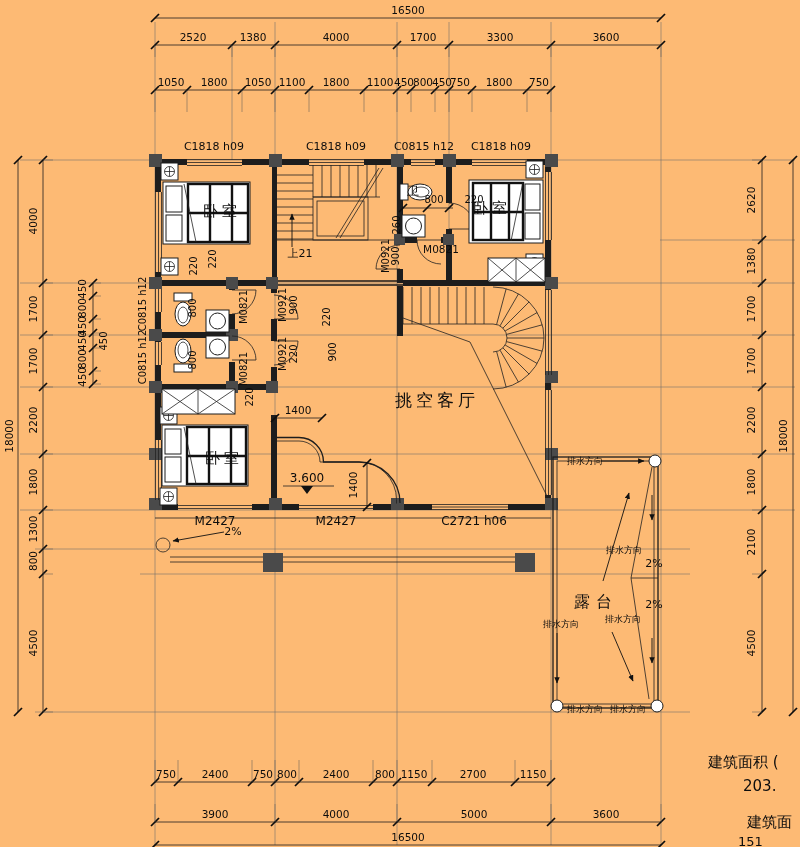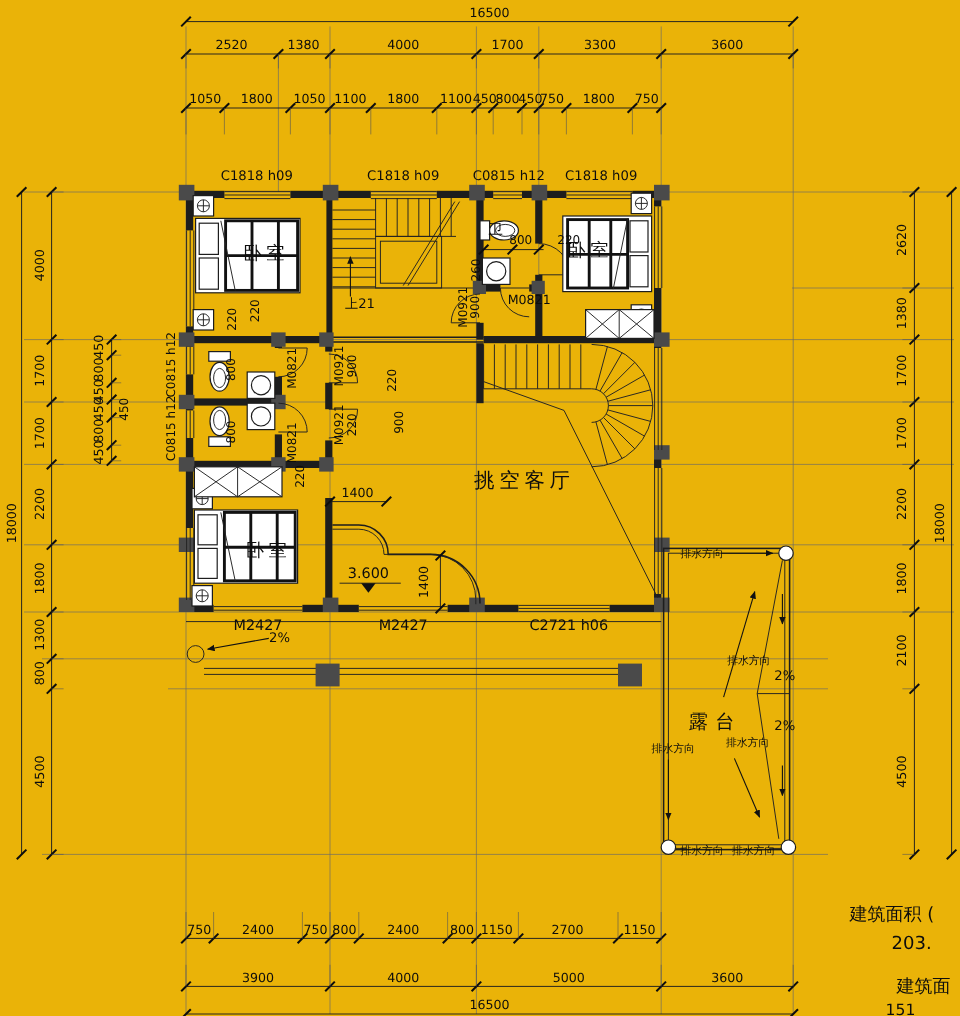--- a/index.html
+++ b/index.html
@@ -1,16 +1,16 @@
 <!DOCTYPE html>
 <html><head>
 <meta charset="utf-8">
 <style>
   html,body{margin:0;padding:0;background:#fff;}
-  #sheet{position:relative;width:800px;height:847px;background:#eab308;overflow:hidden;}
+  #sheet{position:relative;width:800px;height:847px;background:#fdba74;overflow:hidden;}
   svg{position:absolute;left:0;top:0;}
   .grid{stroke:#6a6a6a;stroke-width:.55;}
   .dl{stroke:#1f1f1f;stroke-width:.8;fill:none;}
   .tk{stroke:#0d0d0d;stroke-width:1.7;}
   .xl{stroke:#555;stroke-width:.5;}
   .dt{font:10.5px "DejaVu Sans",sans-serif;fill:#0d0d0d;text-anchor:middle;}
   .pt{font-family:"DejaVu Sans","Liberation Sans",sans-serif;fill:#0d0d0d;}
   .wall{fill:#1d1d1d;}
   .col{fill:#4a4a4a;}
   .thin{stroke:#222;stroke-width:.8;fill:none;}

